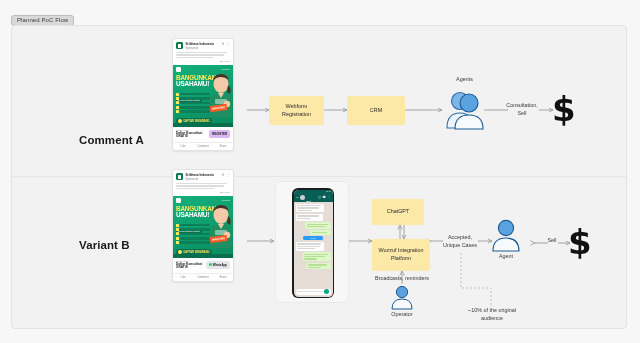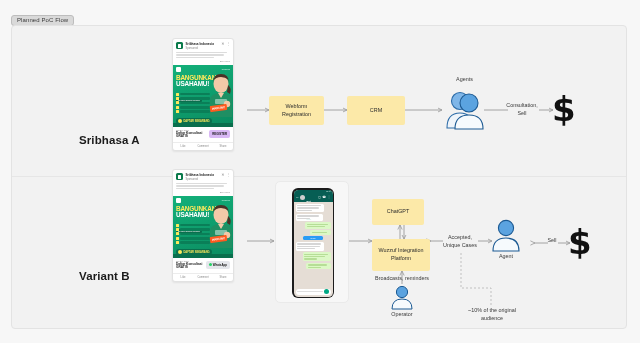--- a/index.html
+++ b/index.html
@@ -31,21 +31,21 @@
     position: absolute; left: 0; top: 150px; width: 100%; height: 1px;
     background: #e6e6e6;
   }
 
   
   .variant-title {
     position: absolute; font-size: 11.5px; font-weight: bold; color: #1b1b1b;
     letter-spacing: .1px; white-space: nowrap;
   }
   #variant-a-title { left: 67px; top: 108px; }
-  #variant-b-title { left: 67px; top: 244px; }
+  #variant-b-title { left: 67px; top: 213px; }
 
   
   .ybox {
     position: absolute;
     background: #fce9a8;
     border-radius: 2px;
     display: flex; align-items: center; justify-content: center;
     text-align: center;
     font-size: 5.4px; color: #2c2c2c; line-height: 1.45;
     padding: 2px 3px;
@@ -207,21 +207,21 @@
 
         <line x1="536" y1="217" x2="522" y2="217" marker-end="url(#ahl)"></line>
         <line x1="546" y1="217" x2="558" y2="217" marker-end="url(#ah)"></line>
       </g>
 
       <g stroke="#b4b4b4" stroke-width="0.8" fill="none" stroke-dasharray="2,2">
         <path d="M449,227 L449,262 L479,262 L479,280"></path>
       </g>
     </svg>
 
-    <div class="variant-title" id="variant-a-title">Sribhasa A</div>
+    <div class="variant-title" id="variant-a-title">Comment A</div>
 
     <div class="fbcard" style="left:160px; top:12px;">
       <div class="fb-head">
         <div class="fb-avatar">
             <i></i>
           </div>
         <div class="fb-names">
           <div class="fb-name">Sribhasa Indonesia</div>
           <div class="fb-meta">Sponsored</div>
         </div>

